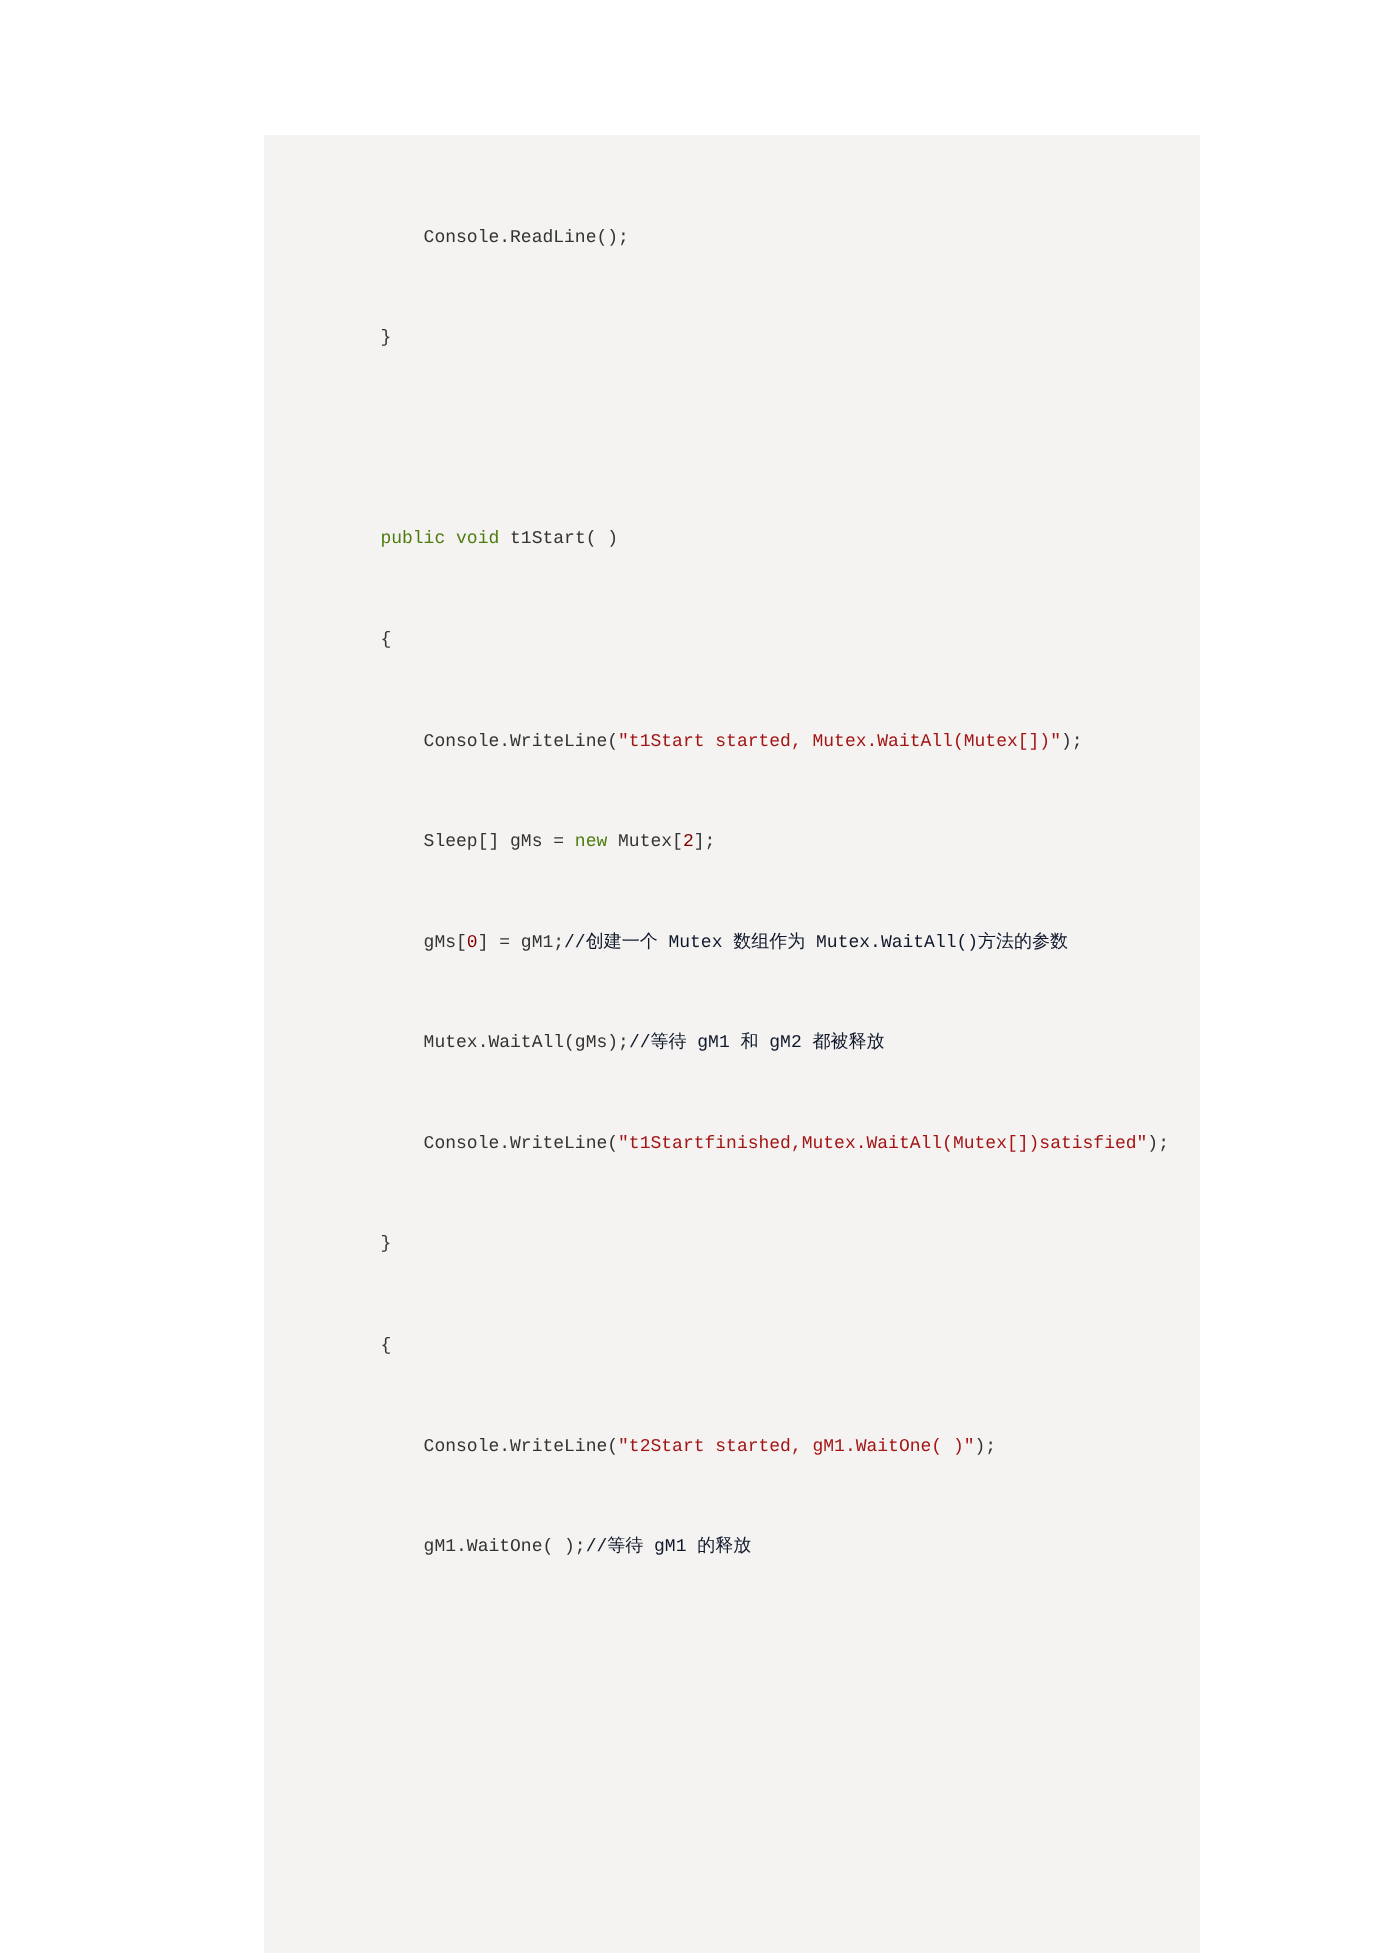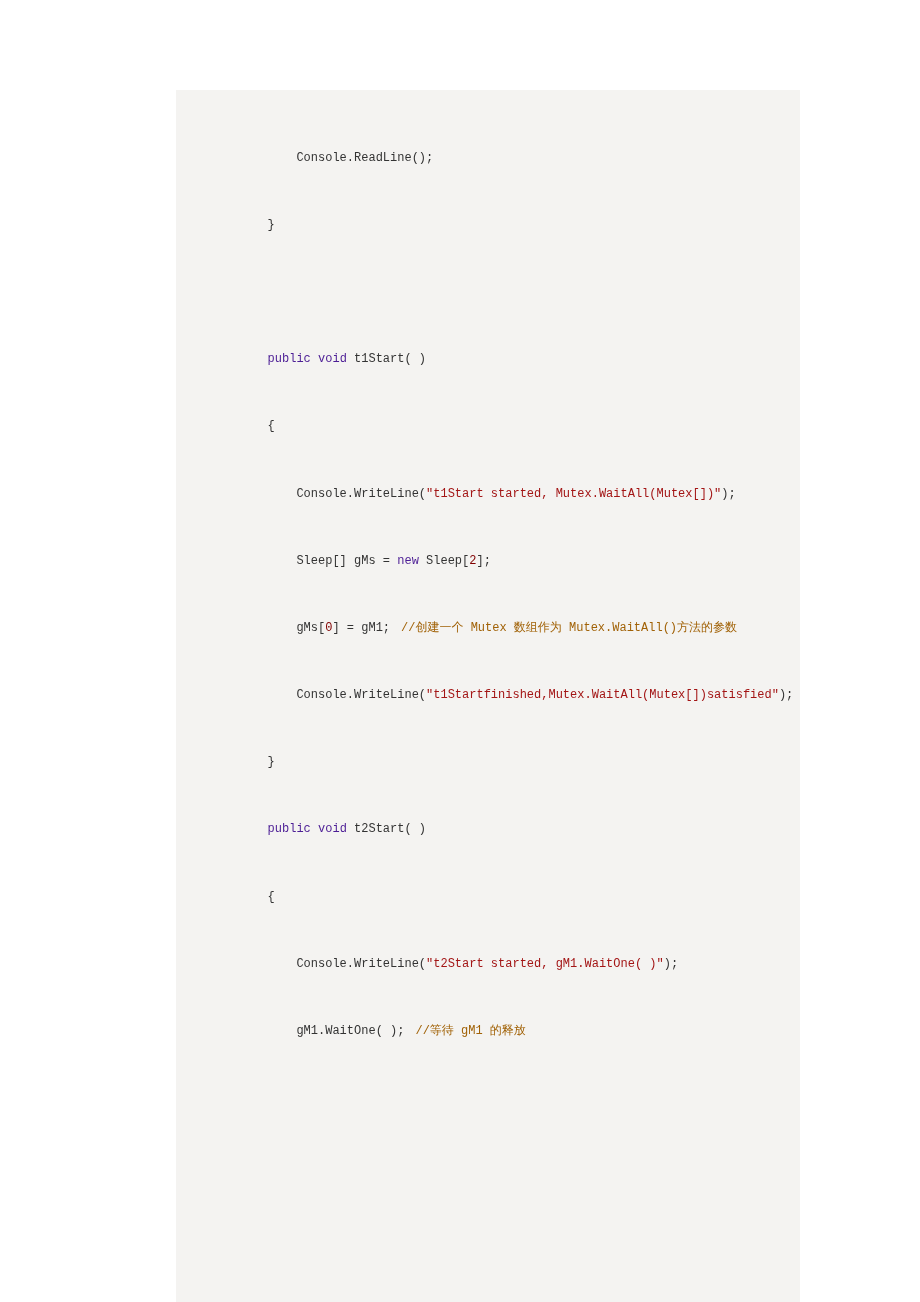--- a/index.html
+++ b/index.html
@@ -12,41 +12,41 @@
   }
   .code-block {
     background: #f4f3f1;
     margin: 90px 120px 0 176px;
     padding: 18px 0 18px 0;
     line-height: 2.8;
     color: #333;
     white-space: pre;
     overflow: hidden;
   }
-  .tok-keyword { color: #4c1d95; }
+  .tok-keyword { color: #4d7c0f; }
   .tok-string  { color: #a31515; }
   .tok-number  { color: #800000; }
-  .tok-comment { color: #a16207; margin-left: 11px; }
-  .line { display: block; padding-left: 34px; }
+  .tok-comment { color: #0f172a; }
+  .line { display: block; padding-left: 20px; }
 </style>
 </head>
 <body>
 
 <div class="code-block">
 <span class="line"><span>            Console.ReadLine();</span></span>
 <span class="line"><span>        }</span></span>
 <span class="line"> </span>
 <span class="line">        <span class="tok-keyword">public</span> <span class="tok-keyword">void</span><span> t1Start( )</span></span>
 <span class="line"><span>        {</span></span>
 <span class="line"><span>            Console.WriteLine(</span><span class="tok-string">"t1Start started, Mutex.WaitAll(Mutex[])"</span><span>);</span></span>
-<span class="line"><span>            Sleep[] gMs = </span><span class="tok-keyword">new</span><span> Sleep[</span><span class="tok-number">2</span><span>];</span></span>
+<span class="line"><span>            Sleep[] gMs = </span><span class="tok-keyword">new</span><span> Mutex[</span><span class="tok-number">2</span><span>];</span></span>
 <span class="line"><span>            gMs[</span><span class="tok-number">0</span><span>] = gM1;</span><span class="tok-comment">//创建一个 Mutex 数组作为 Mutex.WaitAll()方法的参数</span></span>
+<span class="line"><span>            Mutex.WaitAll(gMs);</span><span class="tok-comment">//等待 gM1 和 gM2 都被释放</span></span>
 <span class="line"><span>            Console.WriteLine(</span><span class="tok-string">"t1Startfinished,Mutex.WaitAll(Mutex[])satisfied"</span><span>);</span></span>
 <span class="line"><span>        }</span></span>
-<span class="line">        <span class="tok-keyword">public</span> <span class="tok-keyword">void</span><span> t2Start( )</span></span>
 <span class="line"><span>        {</span></span>
 <span class="line"><span>            Console.WriteLine(</span><span class="tok-string">"t2Start started, gM1.WaitOne( )"</span><span>);</span></span>
 <span class="line"><span>            gM1.WaitOne( );</span><span class="tok-comment">//等待 gM1 的释放</span></span>
 
 
 
 
 
 
 

